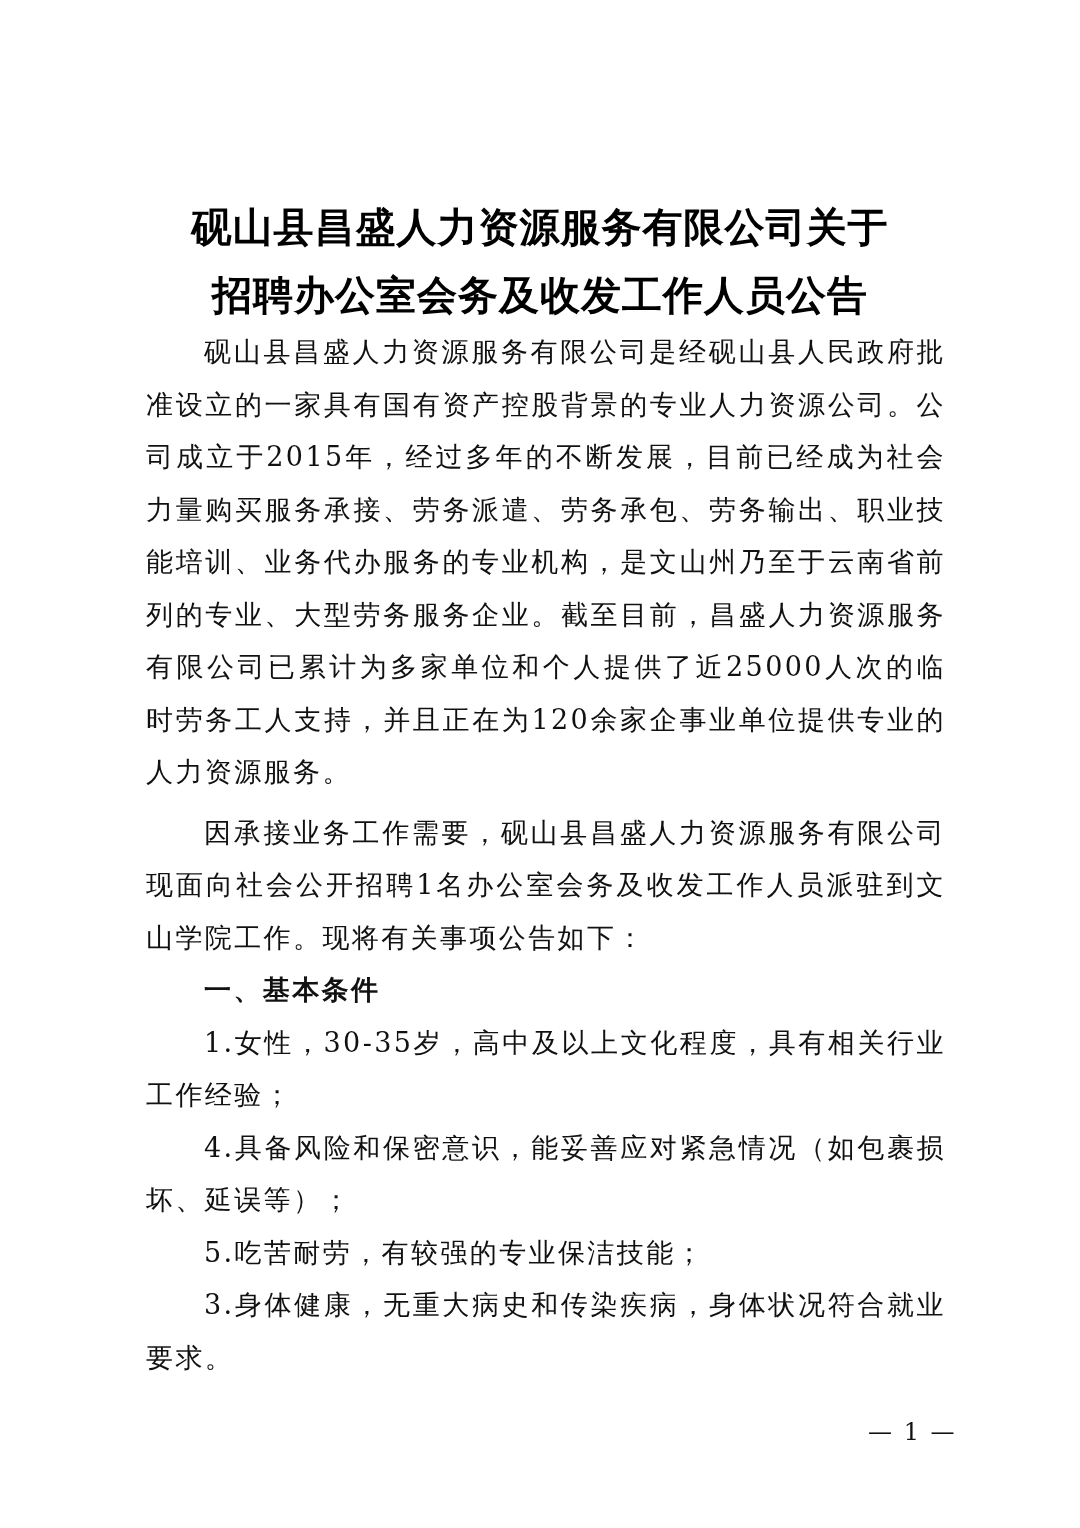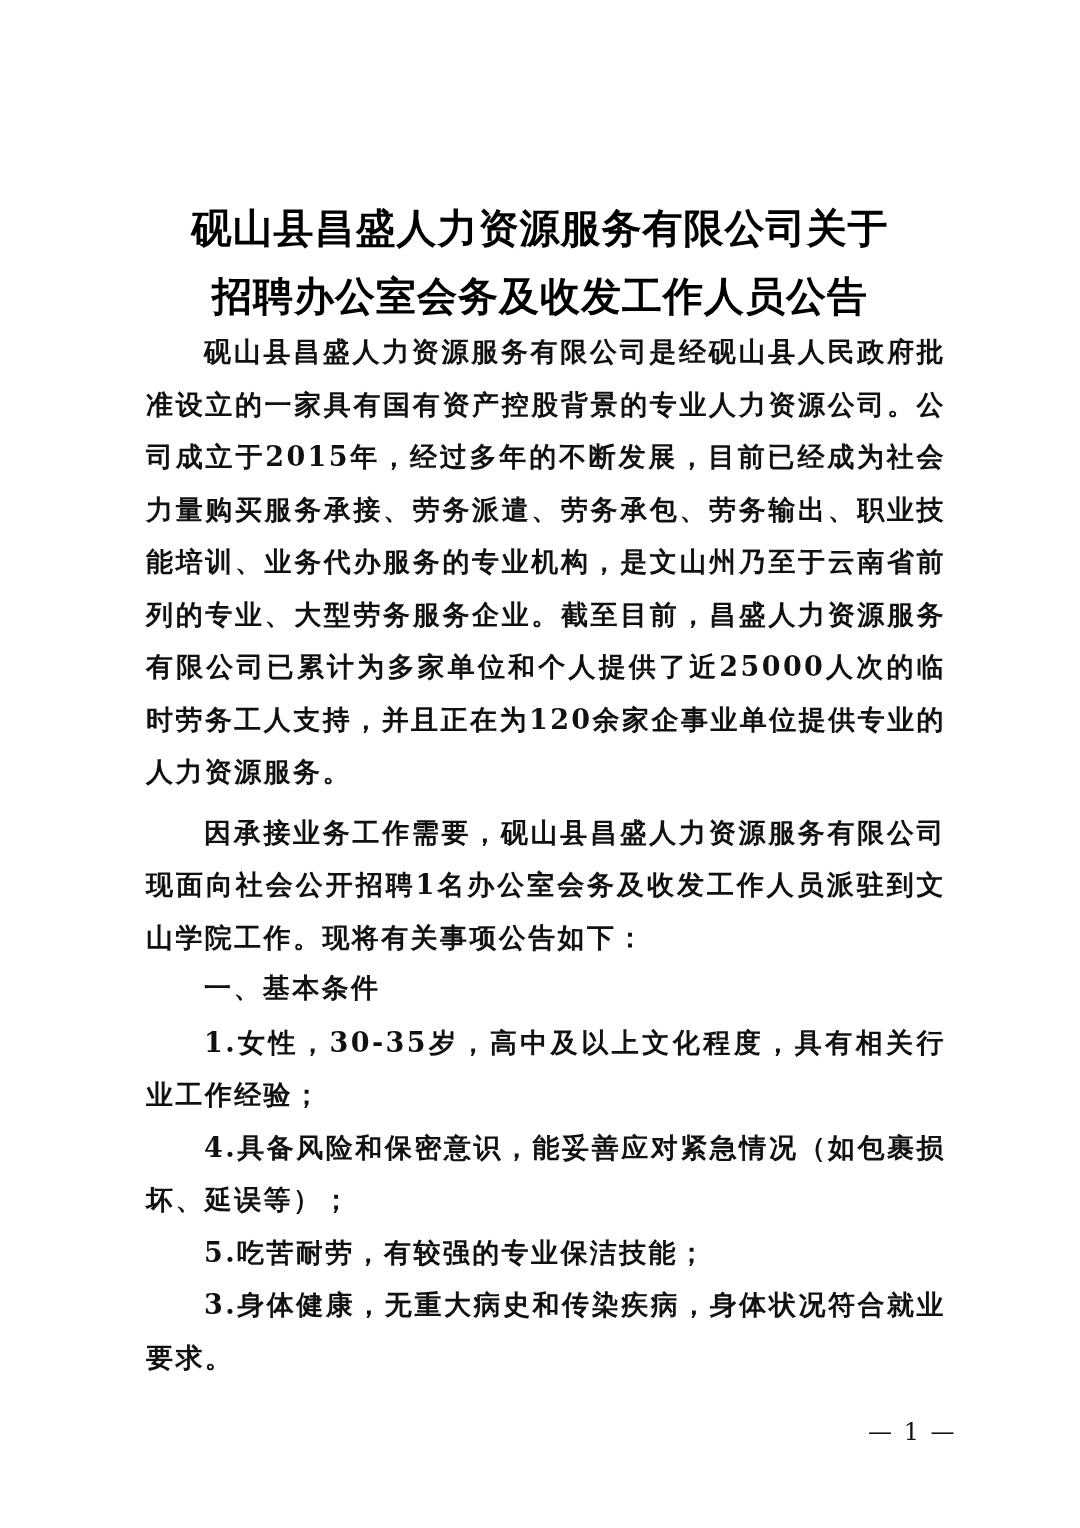--- a/index.html
+++ b/index.html
@@ -4,35 +4,35 @@
 <style>
   html, body { margin: 0; padding: 0; background: #ffffff; }
   body {
     width: 1080px; height: 1528px; position: relative; overflow: hidden;
     font-family: "DejaVu Serif", "Liberation Serif", serif;
     color: #111111;
   }
   .page { position: absolute; left: 0; top: 0; width: 1080px; height: 1528px; }
   .title {
     position: absolute; left: 140px; width: 800px; text-align: center;
-    font-family: Liberation Sans, sans-serif;
+    font-family: Liberation Serif, serif;
     font-weight: bold; font-size: 40px; line-height: 64px; letter-spacing: 1px;
     color: #000;
   }
   .title.l1 { top: 196px; }
   .title.l2 { top: 264px; }
   .body-text {
     position: absolute; left: 146px; width: 800px;
     font-size: 27px; line-height: 52.5px; text-align: justify;
     letter-spacing: 2.4px; color: #111;
   }
-  .p { margin: 0; text-indent: 58px; font-weight: bold; }
+  .p { margin: 0; text-indent: 58px; }
   .heading {
     margin: 0; text-indent: 58px;
-    font-family: Liberation Mono, monospace;
+    font-family: Liberation Sans, sans-serif;
     font-weight: bold; font-size: 27px;
   }
   .page-number {
     position: absolute; left: 868px; top: 1418px;
     font-size: 24px; color: #111; letter-spacing: 2px;
   }
 </style>
 </head>
 <body>
 

